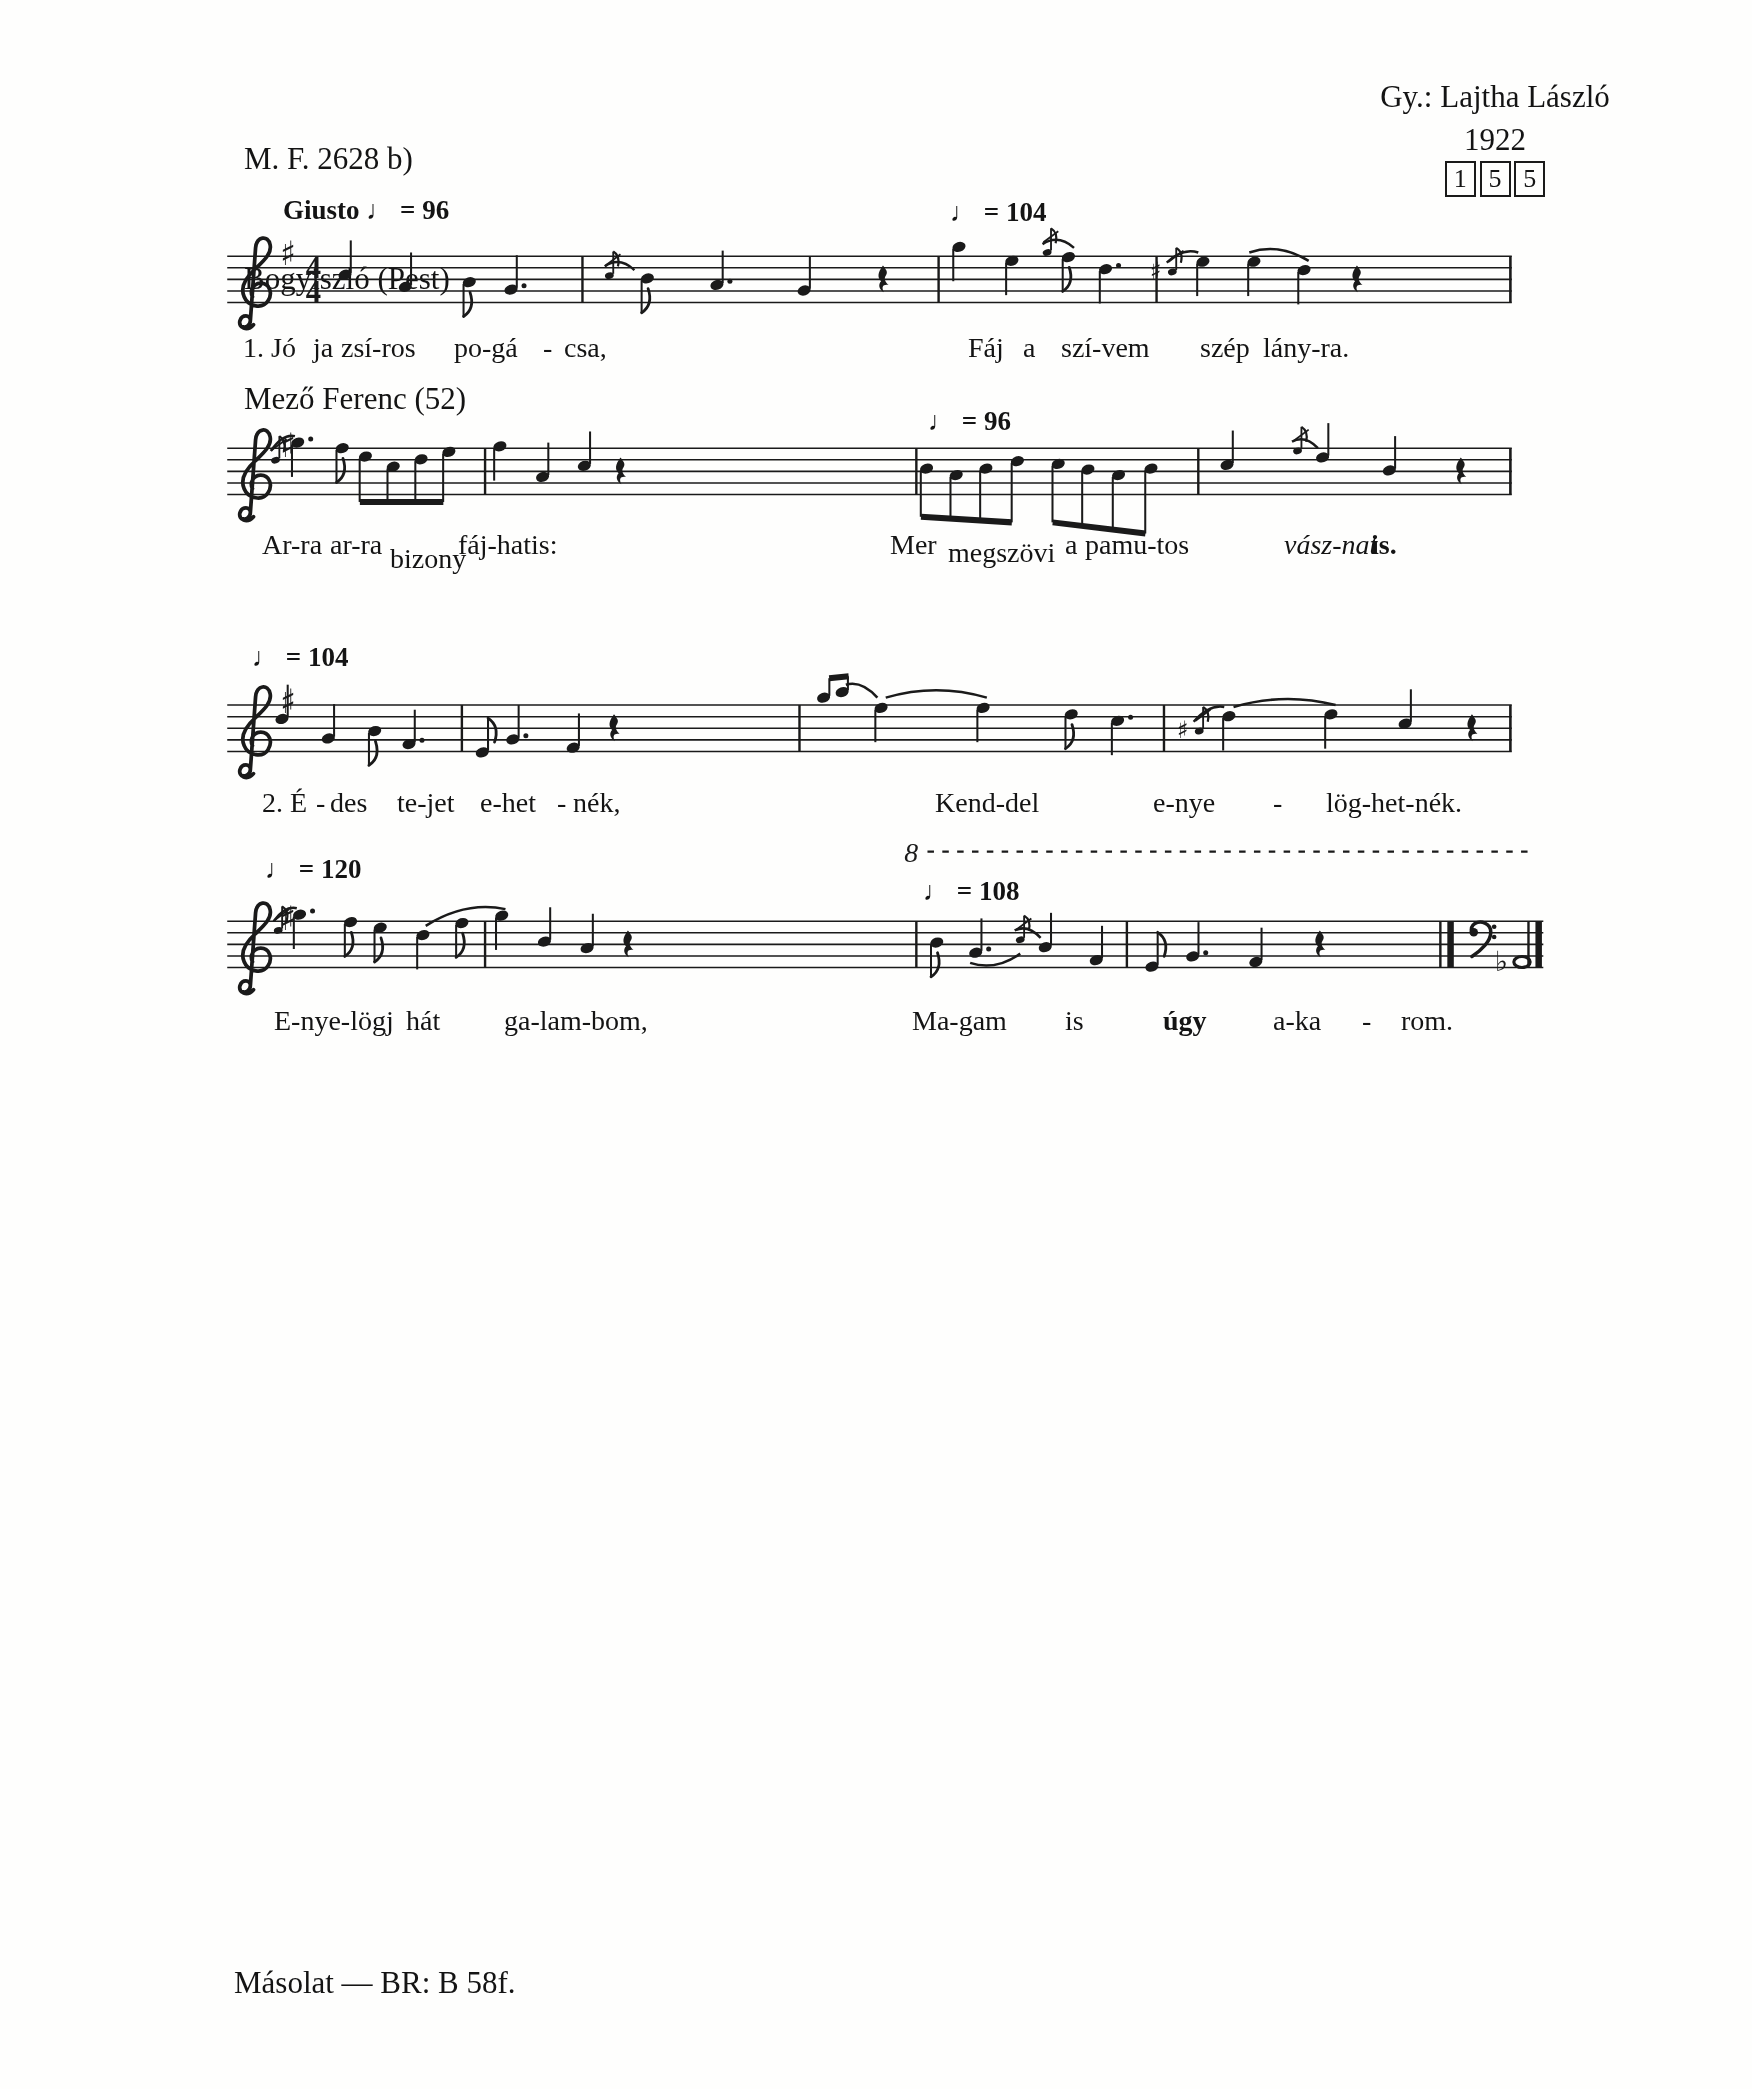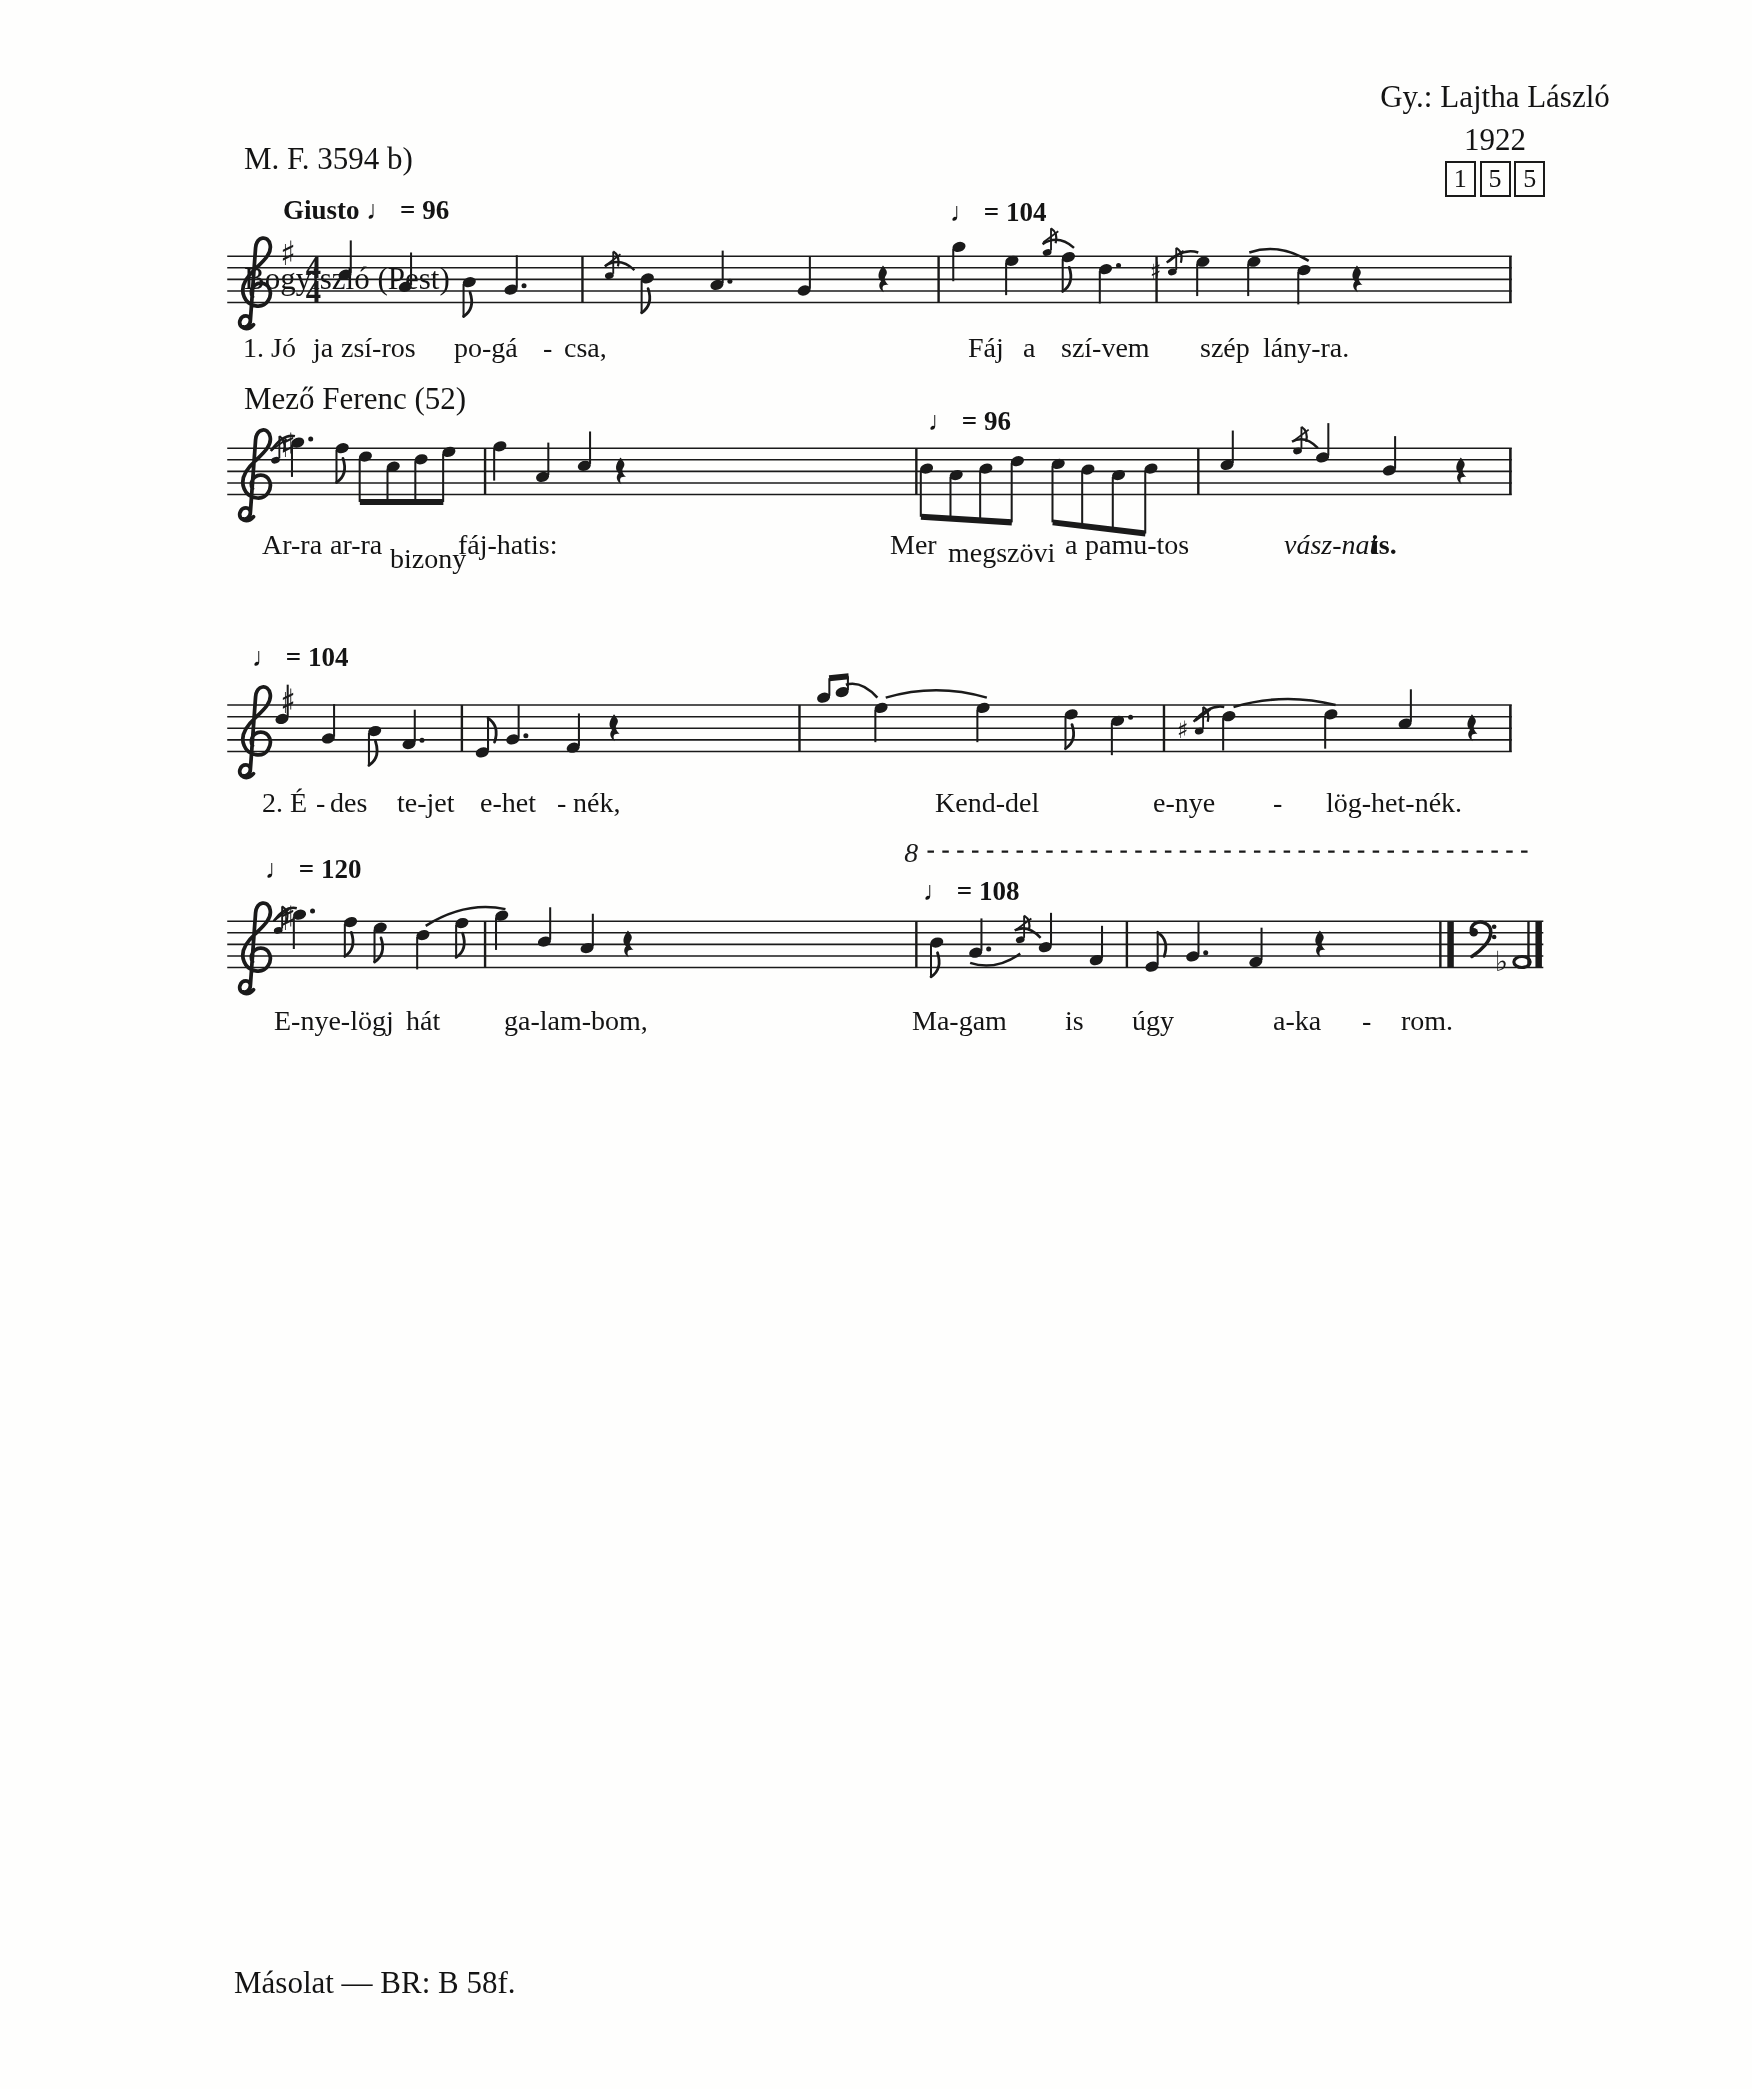--- a/index.html
+++ b/index.html
@@ -19,21 +19,21 @@
   .lyric{position:absolute;font-size:28px;white-space:pre;}
   .footer{position:absolute;left:234px;top:1965px;font-size:31px;white-space:pre;}
   svg.score{position:absolute;left:0;top:0;}
 </style>
 </head>
 <body>
 
 <div class="page">
 
   <div class="hdr-left">
-    <div>M. F. 3594 b)</div>
+    <div>M. F. 2628 b)</div>
     <div>Bogyiszló (Pest)</div>
     <div>Mező Ferenc (52)</div>
   </div>
 
   <div class="hdr-right">
     <span class="collector">Gy.: Lajtha László</span>
     <span class="year">1922</span>
     <span class="code-boxes">
       <span class="code-box">1</span>
       <span class="code-box">5</span>
@@ -401,18 +401,18 @@
     <span class="lyric" style="left: 573px; top: 787px;">nék,</span>
     <span class="lyric" style="left: 935px; top: 787px;">Kend-del</span>
     <span class="lyric" style="left: 1153px; top: 787px;">e-nye</span>
     <span class="lyric" style="left: 1273px; top: 787px;">-</span>
     <span class="lyric" style="left: 1326px; top: 787px;">lög-het-nék.</span>
     <span class="lyric" style="left: 274px; top: 1005px;">E-nye-lögj</span>
     <span class="lyric" style="left: 406px; top: 1005px;">hát</span>
     <span class="lyric" style="left: 504px; top: 1005px;">ga-lam-bom,</span>
     <span class="lyric" style="left: 912px; top: 1005px;">Ma-gam</span>
     <span class="lyric" style="left: 1065px; top: 1005px;">is</span>
-    <span class="lyric" style="left: 1132px; top: 1005px;">úgy</span>
+    <span class="lyric" style="left: 1163px; top: 1005px; font-weight: bold;">úgy</span>
     <span class="lyric" style="left: 1273px; top: 1005px;">a-ka</span>
     <span class="lyric" style="left: 1362px; top: 1005px;">-</span>
     <span class="lyric" style="left: 1401px; top: 1005px;">rom.</span>
   </div>
 
 
 </body></html>

